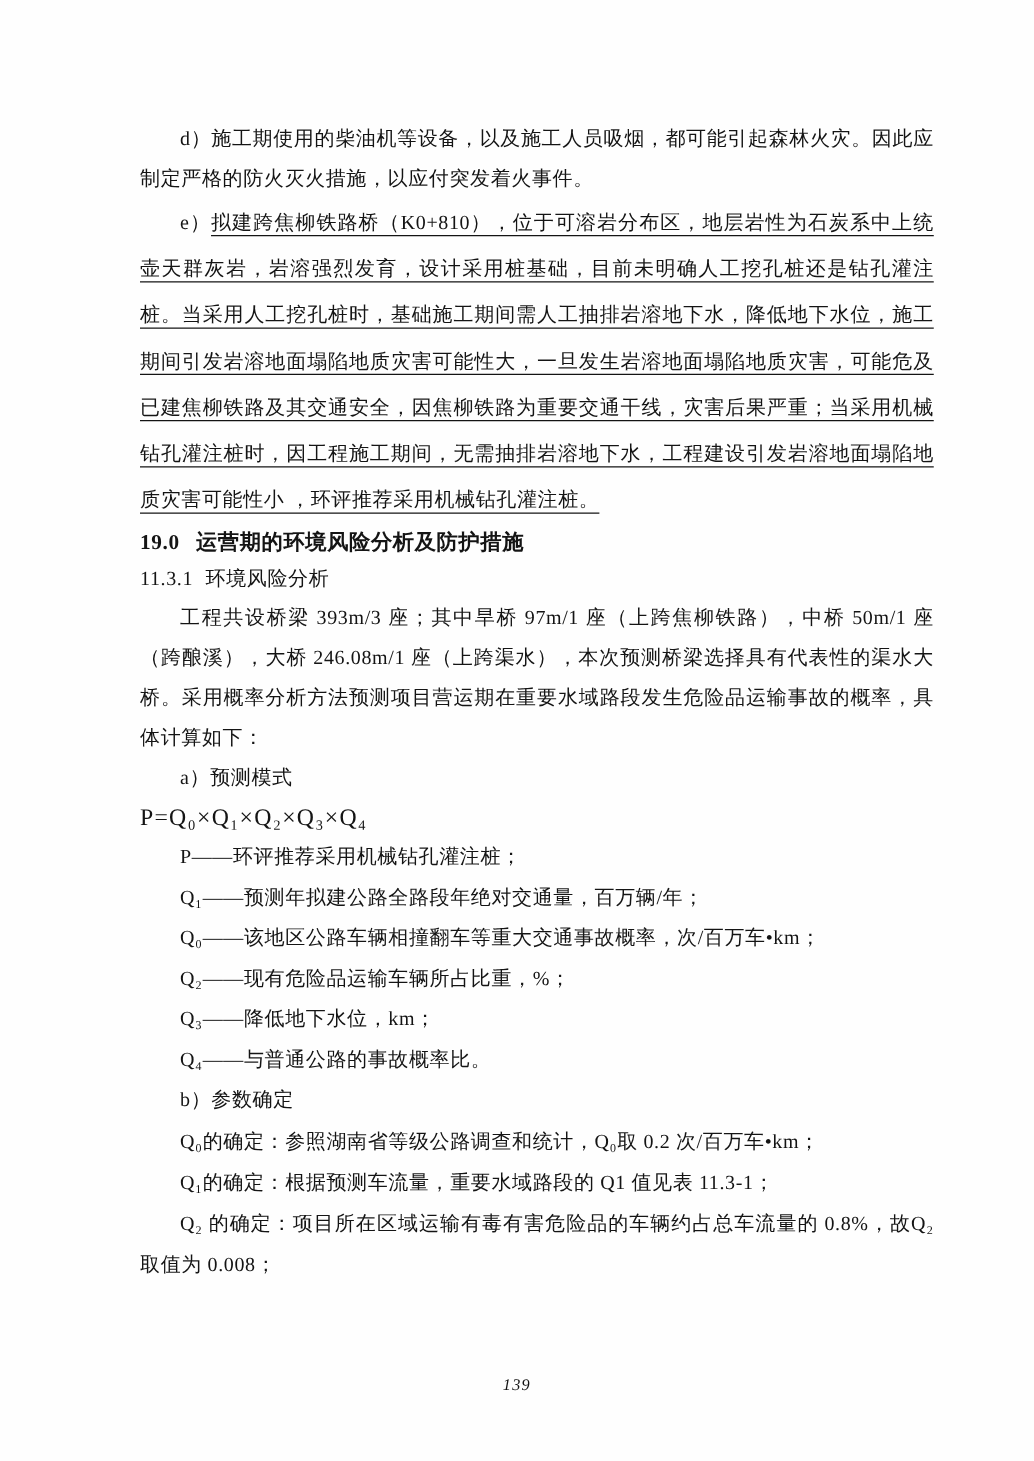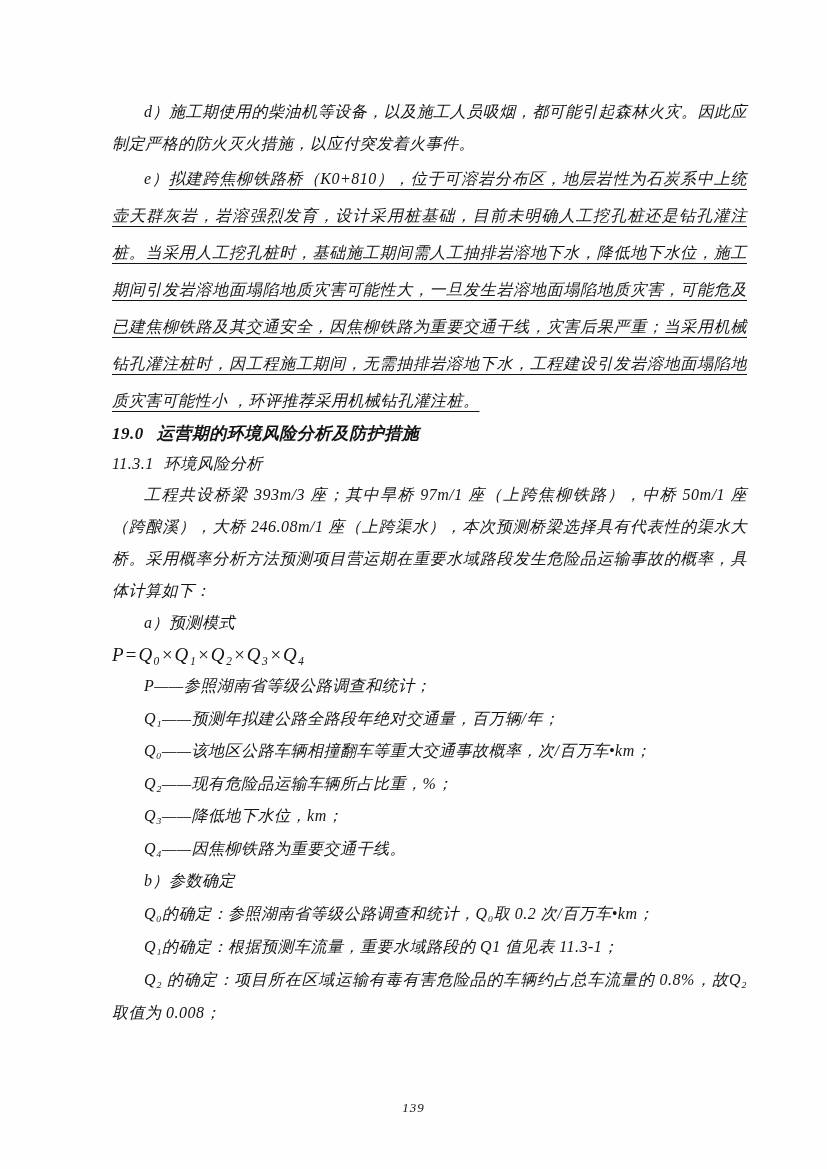--- a/index.html
+++ b/index.html
@@ -6,21 +6,21 @@
   .page {
     position:relative;
     width:827px; height:1169px;
     background:#fefefe;
     color:#141414;
     font-family:"Liberation Serif","DejaVu Serif",serif;
     box-sizing:border-box;
     padding:96px 80px 0 112px;
     overflow:hidden;
   }
-  .page p { margin:0;font-style:italic; }
+  .page p { margin:0; }
   .para {
     font-size:16px;
     text-align:justify;
     letter-spacing:0.5px;
   }
   .p-d { line-height:32px; text-indent:2em; }
   .p-e { line-height:37px; text-indent:2em; }
   .p-e .u {
     text-decoration:underline;
     text-underline-offset:5px;
@@ -75,26 +75,26 @@
 
   <p class="h-sub"><span class="num">11.3.1</span><span class="ttl">环境风险分析</span></p>
 
   <p class="para p-bridge">工程共设桥梁 393m/3 座；其中旱桥 97m/1 座（上跨焦柳铁路），中桥 50m/1 座（跨酿溪），大桥 246.08m/1 座（上跨渠水），本次预测桥梁选择具有代表性的渠水大桥。采用概率分析方法预测项目营运期在重要水域路段发生危险品运输事故的概率，具体计算如下：</p>
 
   <p class="para p-item">a）预测模式</p>
 
   <p class="formula">P=Q₀×Q₁×Q₂×Q₃×Q₄</p>
 
   <div class="para defs">
-    <p>P——参照湖南省等级公路调查和统计；</p>
+    <p>P——环评推荐采用机械钻孔灌注桩；</p>
     <p>Q₁——预测年拟建公路全路段年绝对交通量，百万辆/年；</p>
     <p>Q₀——该地区公路车辆相撞翻车等重大交通事故概率，次/百万车•km；</p>
     <p>Q₂——现有危险品运输车辆所占比重，%；</p>
     <p>Q₃——降低地下水位，km；</p>
-    <p>Q₄——因焦柳铁路为重要交通干线。</p>
+    <p>Q₄——与普通公路的事故概率比。</p>
   </div>
 
   <p class="para p-item p-item-b">b）参数确定</p>
 
   <div class="para params">
     <p>Q₀的确定：参照湖南省等级公路调查和统计，Q₀取 0.2 次/百万车•km；</p>
     <p>Q₁的确定：根据预测车流量，重要水域路段的 Q1 值见表 11.3-1；</p>
     <p>Q₂ 的确定：项目所在区域运输有毒有害危险品的车辆约占总车流量的 0.8%，故Q₂取值为 0.008；</p>
   </div>
 

